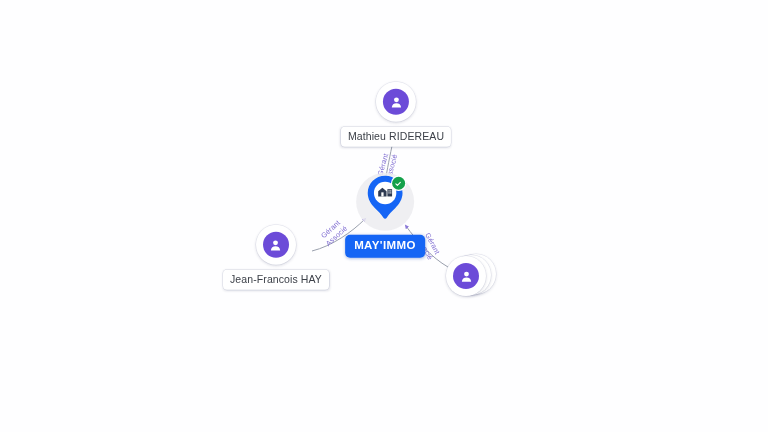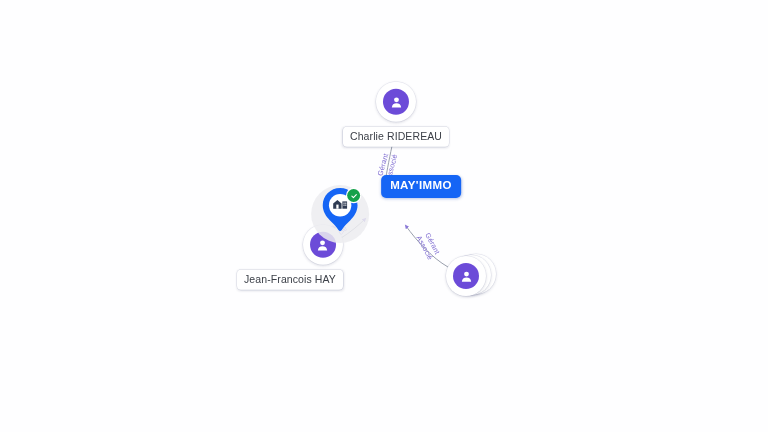--- a/index.html
+++ b/index.html
@@ -92,22 +92,22 @@
     border-radius: 4px;
     white-space: nowrap;
     box-shadow: 0 1px 2.5px rgba(30,35,80,.15), 0 0 0 .5px rgba(125,130,170,.22);
   }
 
   
   #company-node {
     position: absolute;
     transform: translate(-50%, -50%);
     display: flex;
-    flex-direction: row;
-    align-items: flex-start;
+    flex-direction: column;
+    align-items: center;
     gap: 10px;
   }
   .pin-wrap {
     position: relative;
     width: 62px;
     height: 62px;
     display: flex;
     align-items: center;
     justify-content: center;
   }
@@ -208,24 +208,24 @@
     <div class="person-card">
       <div class="person-disc">
         <div class="avatar-circle">
           <svg width="15" height="15" viewBox="0 0 24 24" aria-hidden="true">
             <circle cx="12" cy="8.1" r="3.9" fill="#ffffff"></circle>
             <path d="M4.6 20.2c0-4.1 3.3-6.6 7.4-6.6s7.4 2.5 7.4 6.6z" fill="#ffffff"></path>
           </svg>
         </div>
       </div>
     </div>
-    <div class="node-label">Charlie RIDEREAU</div>
-  </div>
-
-  <div class="node" style="left:290px; top:257px;align-items:flex-end;">
+    <div class="node-label">Mathieu RIDEREAU</div>
+  </div>
+
+  <div class="node" style="left:276px; top:257px;">
     <div class="person-card">
       <div class="person-disc">
         <div class="avatar-circle">
           <svg width="15" height="15" viewBox="0 0 24 24" aria-hidden="true">
             <circle cx="12" cy="8.1" r="3.9" fill="#ffffff"></circle>
             <path d="M4.6 20.2c0-4.1 3.3-6.6 7.4-6.6s7.4 2.5 7.4 6.6z" fill="#ffffff"></path>
           </svg>
         </div>
       </div>
     </div>

